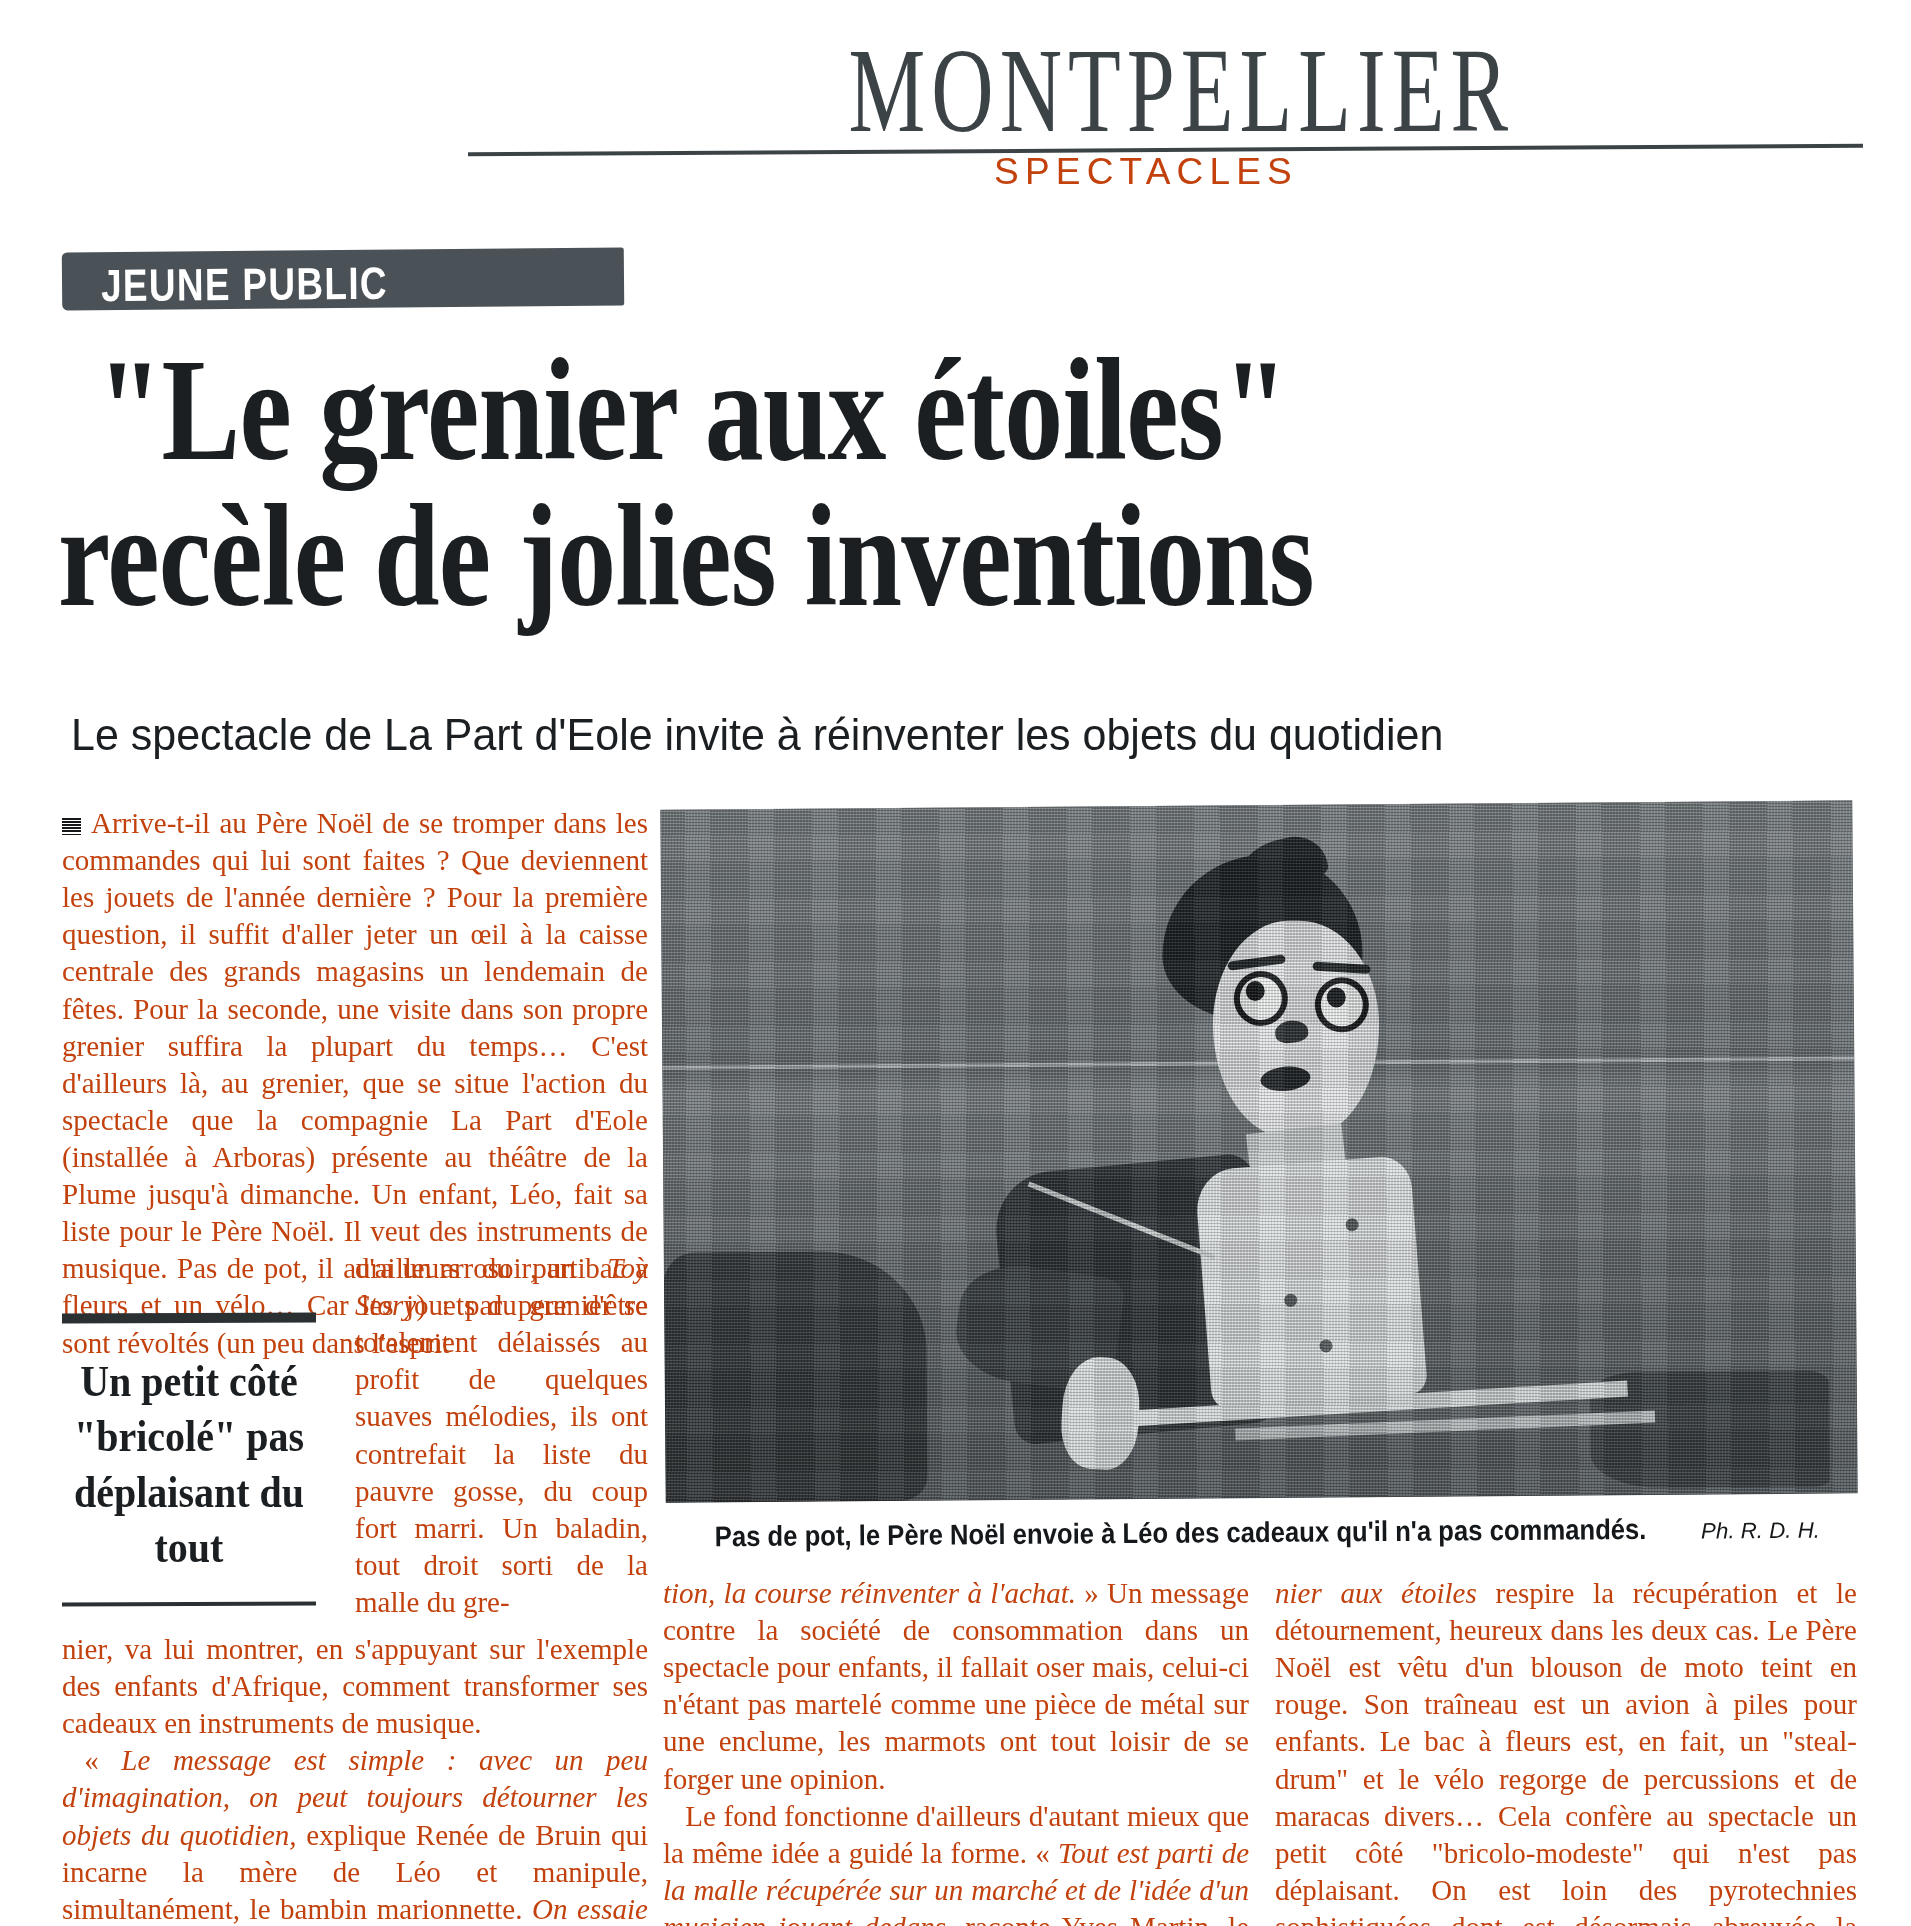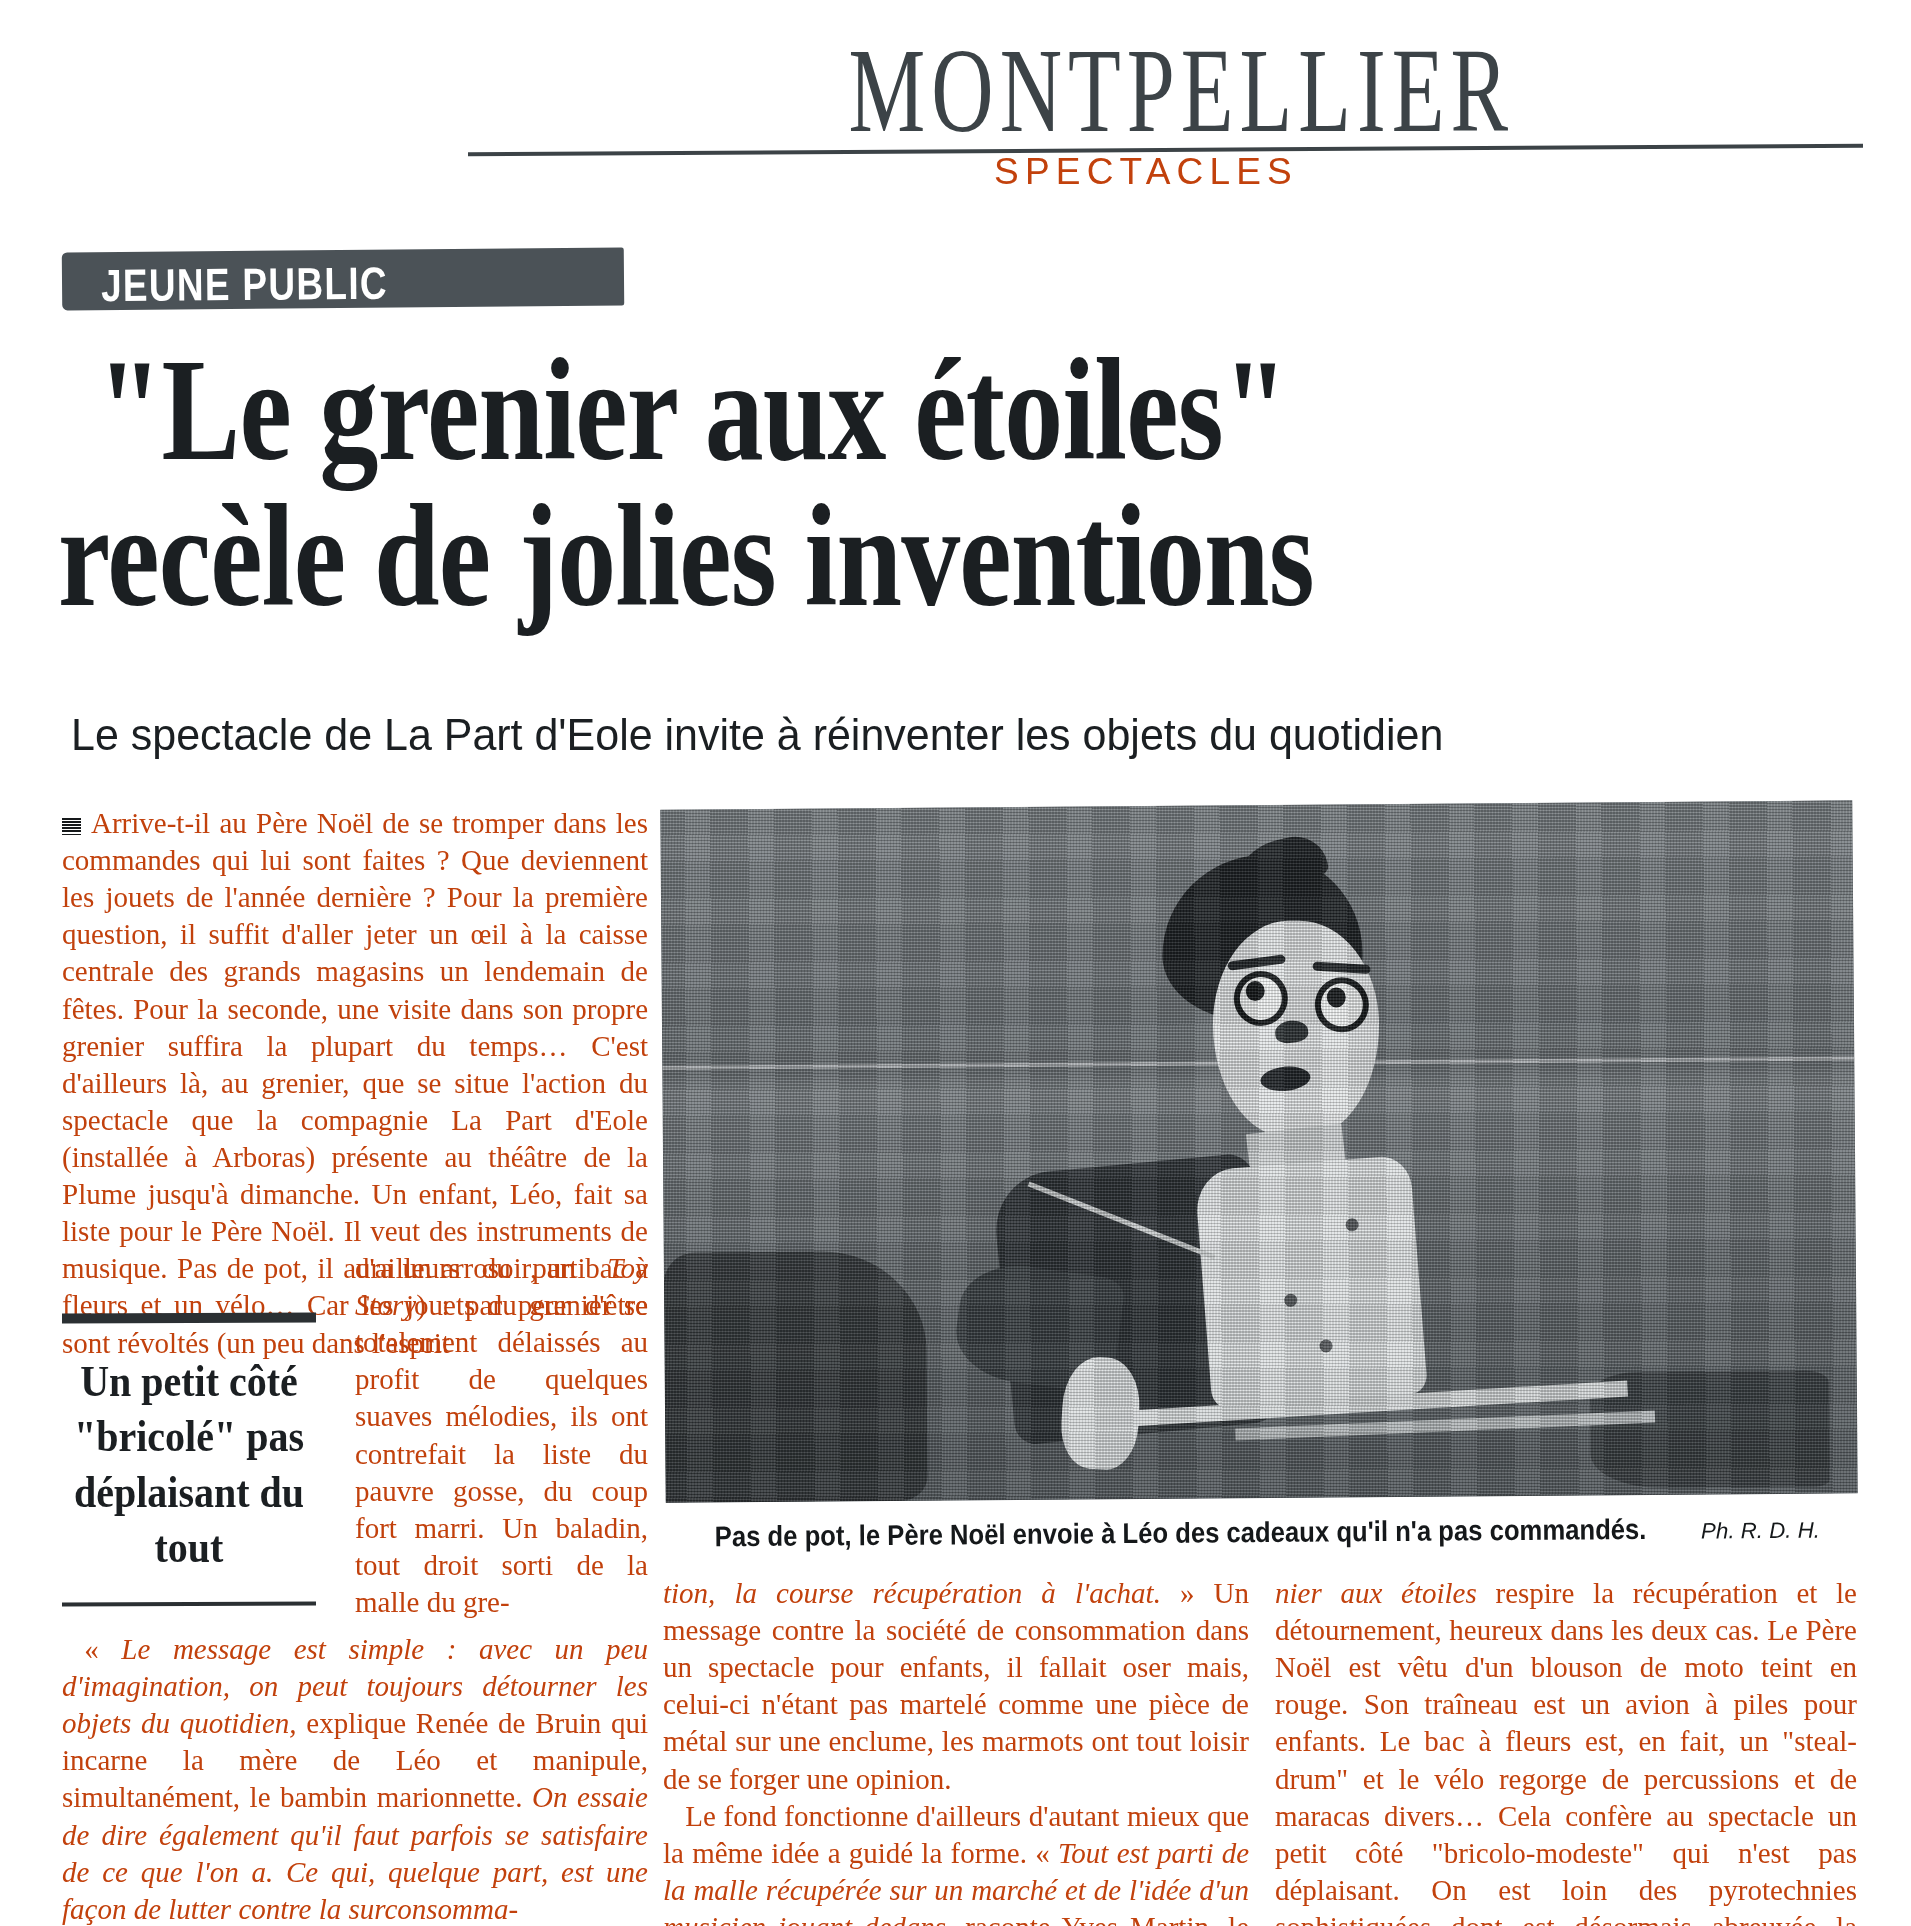--- a/index.html
+++ b/index.html
@@ -454,20 +454,21 @@
     <div class="pq-rule-top"></div>
     <div class="pq-text">Un petit côté "bricolé" pas déplaisant du tout</div>
     <div class="pq-rule-bottom"></div>
   </div>
 
   <div class="col c1-narrow">
     <p class="noindent"><span>d'ailleurs du parti </span><i>Toy Story</i><span>) : par peur d'être totalement délaissés au profit de quelques suaves mélodies, ils ont contrefait la liste du pauvre gosse, du coup fort marri. Un baladin, tout droit sorti de la malle du gre-</span></p>
   </div>
 
   <div class="col c1-bottom">
+    <p class="noindent">nier, va lui montrer, en s'appuyant sur l'exemple des enfants d'Afrique, comment transformer ses cadeaux en instruments de musique.</p>
     <p><span>« </span><i>Le message est simple : avec un peu d'imagination, on peut toujours détourner les objets du quotidien,</i><span> explique Renée de Bruin qui incarne la mère de Léo et manipule, simultanément, le bambin marionnette. </span><i>On essaie de dire également qu'il faut parfois se satisfaire de ce que l'on a. Ce qui, quelque part, est une façon de lutter contre la surconsomma-</i></p>
   </div>
 
   <div class="photo-wrap">
     <div class="photo">
       <div class="ph-bg"></div>
       <div class="pp-shadow-l"></div>
       <div class="pp-hair"></div>
       <div class="pp-hairspike"></div>
       <div class="pp-face"></div>
@@ -495,21 +496,21 @@
       <div class="ph-grain"></div>
     </div>
   </div>
 
   <div class="caption-row">
     <div class="caption-text">Pas de pot, le Père Noël envoie à Léo des cadeaux qu'il n'a pas commandés.</div>
     <div class="caption-credit">Ph. R. D. H.</div>
   </div>
 
   <div class="col c2">
-    <p class="noindent"><i>tion, la course récupération à l'achat.</i><span> » Un message contre la société de consommation dans un spectacle pour enfants, il fallait oser mais, celui-ci n'étant pas martelé comme une pièce de métal sur une enclume, les marmots ont tout loisir de se forger une opinion.</span></p>
+    <p class="noindent"><i>tion, la course réinventer à l'achat.</i><span> » Un message contre la société de consommation dans un spectacle pour enfants, il fallait oser mais, celui-ci n'étant pas martelé comme une pièce de métal sur une enclume, les marmots ont tout loisir de se forger une opinion.</span></p>
     <p><span>Le fond fonctionne d'ailleurs d'autant mieux que la même idée a guidé la forme. </span><span>« </span><i>Tout est parti de la malle récupérée sur un marché et de l'idée d'un musicien jouant dedans,</i><span> raconte Yves Martin, le directeur artistique de la compagnie et le baladin du spectacle. </span></p>
   </div>
 
   <div class="col c3">
     <p class="noindent"><i>nier aux étoiles</i><span> respire la récupération et le détournement, heureux dans les deux cas. Le Père Noël est vêtu d'un blouson de moto teint en rouge. Son traîneau est un avion à piles pour enfants. Le bac à fleurs est, en fait, un "steal-drum" et le vélo regorge de percussions et de maracas divers… Cela confère au spectacle un petit côté "bricolo-modeste" qui n'est pas déplaisant. On est loin des pyrotechnies sophistiquées dont est désormais abreuvée la marmaille, mais voilà une option qui mérite l'attention.</span></p>
 
   </div>
 
 </div>
 

